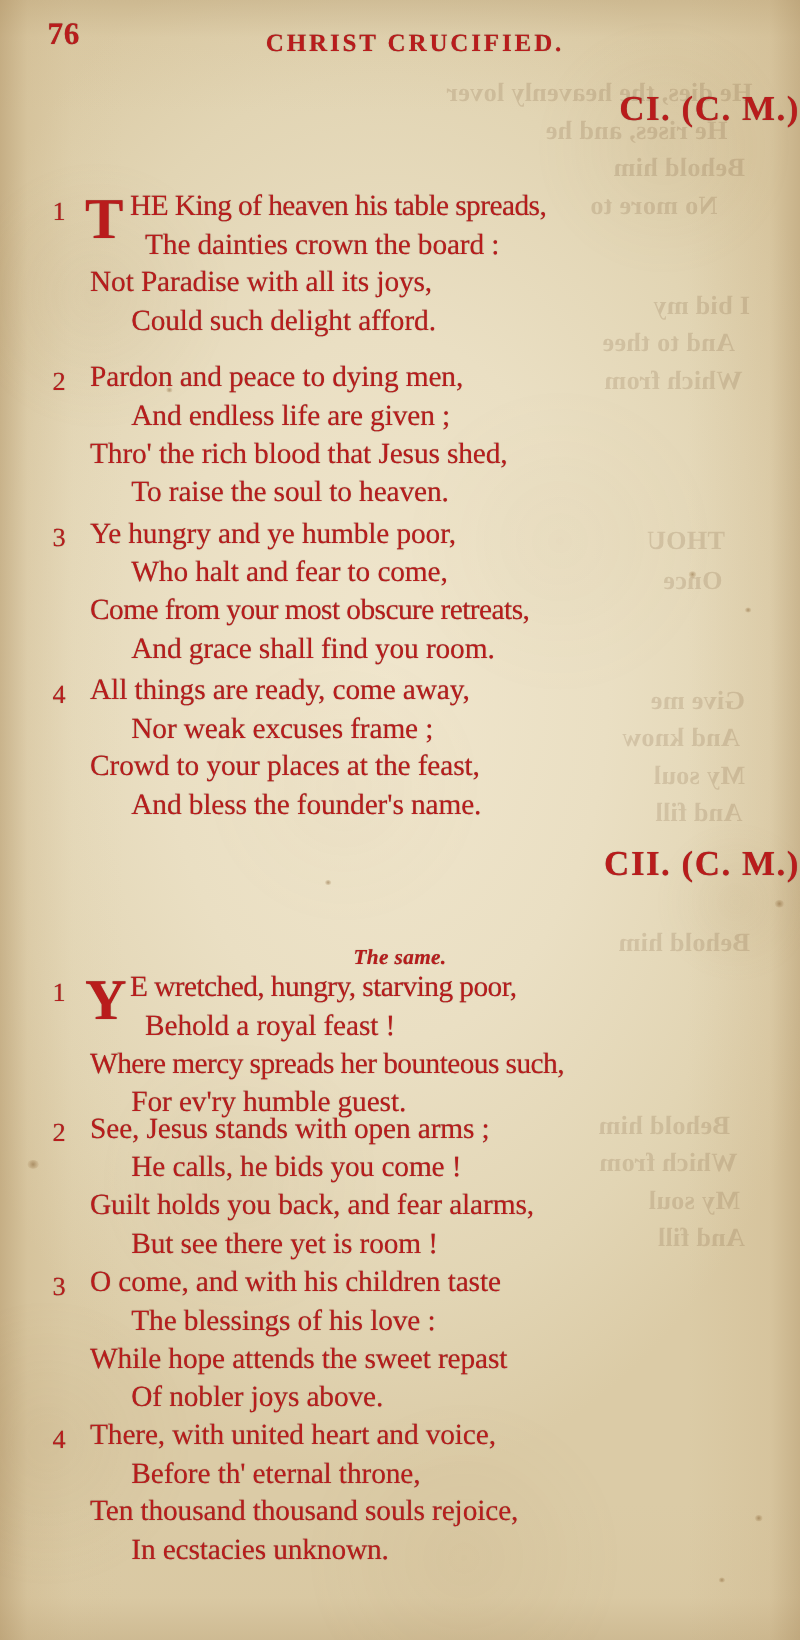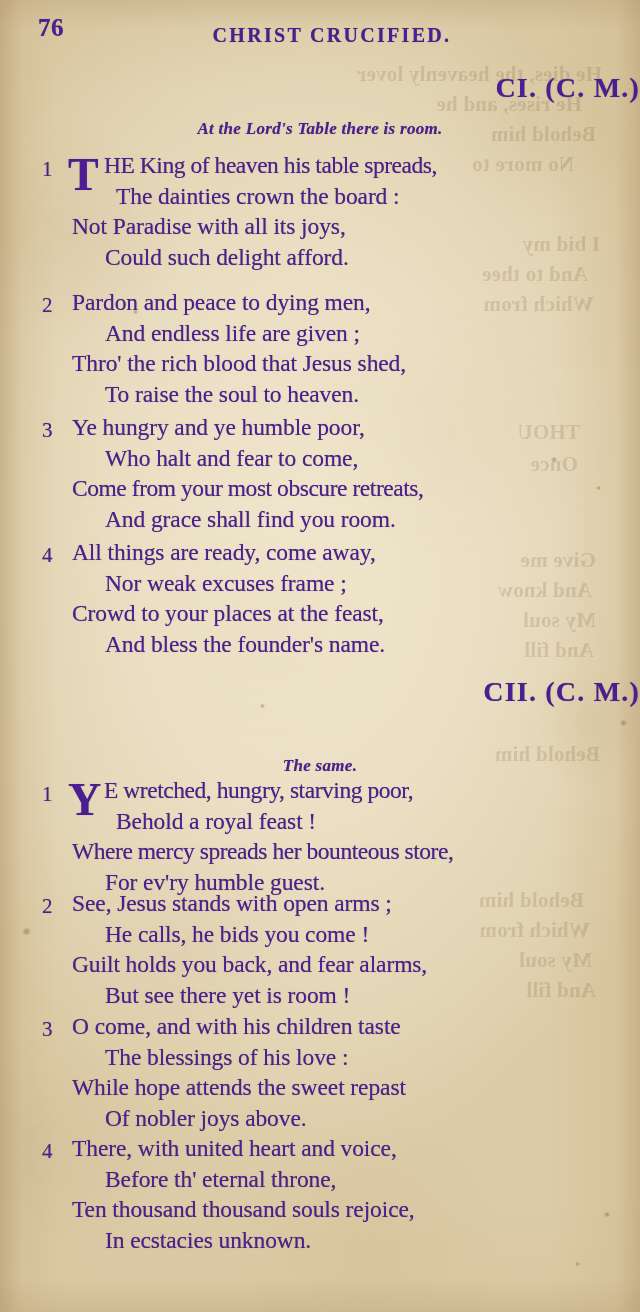--- a/index.html
+++ b/index.html
@@ -84,21 +84,21 @@
   }
 
   
   .content {
     position: absolute;
     inset: 0;
     z-index: 6;
   }
 
   .ink {
-    color: #4c1d95;
+    color: #b91c1c;
     text-shadow: 0 0 0.7px rgba(42,32,20,0.55);
   }
 
   .page-number {
     position: absolute;
     left: 38px;
     top: 14px;
     font-size: 25px;
     font-weight: 700;
     letter-spacing: 0.5px;
@@ -214,23 +214,20 @@
   <div class="foxing-spot" style="left:133px; top:310px;  width:5px;  height:4px;"></div>
 
   <div class="content">
 
     <div class="page-number ink">76</div>
     <div class="running-head ink">CHRIST CRUCIFIED.</div>
 
     <div class="hymn-block" style="top:72px;">
       <div class="hymn-number ink">CI. (C. M.)</div>
     </div>
-    <div class="hymn-block" style="top:119px;">
-      <div class="hymn-subtitle ink">At the Lord's Table there is room.</div>
-    </div>
 
     <div class="hymn-block" style="top:150px;">
       <div class="stanza">
         <span class="verse-num ink" style="top:4px;">1</span>
         <span class="dropcap ink" style="top:2px;">T</span>
         <div class="verse-line has-dropcap ink tight">HE King of heaven his table spreads,</div>
         <div class="verse-line after-dropcap ink">The dainties crown the board :</div>
         <div class="verse-line indent-a ink">Not Paradise with all its joys,</div>
         <div class="verse-line indent-b ink">Could such delight afford.</div>
       </div>
@@ -272,21 +269,21 @@
     <div class="hymn-block" style="top:756px;">
       <div class="hymn-subtitle ink">The same.</div>
     </div>
 
     <div class="hymn-block" style="top:775px;">
       <div class="stanza">
         <span class="verse-num ink" style="top:4px;">1</span>
         <span class="dropcap ink" style="top:2px;">Y</span>
         <div class="verse-line has-dropcap ink tight">E wretched, hungry, starving poor,</div>
         <div class="verse-line after-dropcap ink">Behold a royal feast !</div>
-        <div class="verse-line indent-a ink tight">Where mercy spreads her bounteous store,</div>
+        <div class="verse-line indent-a ink tight">Where mercy spreads her bounteous such,</div>
         <div class="verse-line indent-b ink">For ev'ry humble guest.</div>
       </div>
     </div>
 
     <div class="hymn-block" style="top:888px;">
       <div class="stanza">
         <span class="verse-num ink" style="top:3px;">2</span>
         <div class="verse-line indent-a ink">See, Jesus stands with open arms ;</div>
         <div class="verse-line indent-b ink">He calls, he bids you come !</div>
         <div class="verse-line indent-a ink">Guilt holds you back, and fear alarms,</div>

